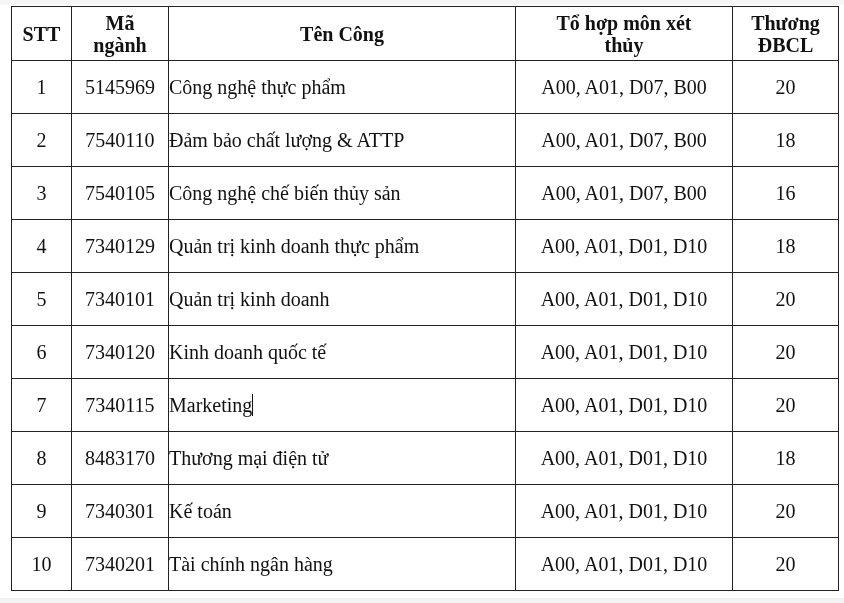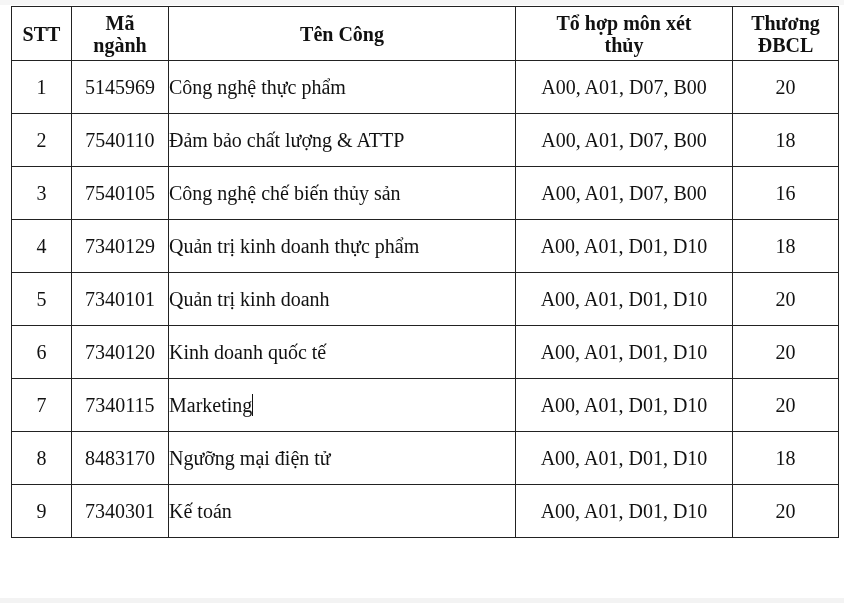--- a/index.html
+++ b/index.html
@@ -140,27 +140,34 @@
     <tr>
       <td>7</td>
       <td>7340115</td>
       <td class="name"><span>Marketing</span><span class="caret"></span></td>
       <td>A00, A01, D01, D10</td>
       <td>20</td>
     </tr>
     <tr>
       <td>8</td>
       <td>8483170</td>
-      <td class="name">Ngưỡng mại điện tử</td>
+      <td class="name">Thương mại điện tử</td>
       <td>A00, A01, D01, D10</td>
       <td>18</td>
     </tr>
     <tr>
       <td>9</td>
       <td>7340301</td>
       <td class="name">Kế toán</td>
       <td>A00, A01, D01, D10</td>
       <td>20</td>
     </tr>
+    <tr>
+      <td>10</td>
+      <td>7340201</td>
+      <td class="name">Tài chính ngân hàng</td>
+      <td>A00, A01, D01, D10</td>
+      <td>20</td>
+    </tr>
   </tbody>
 </table>
 
 <div class="bottom-strip"></div>
 
 </body></html>

